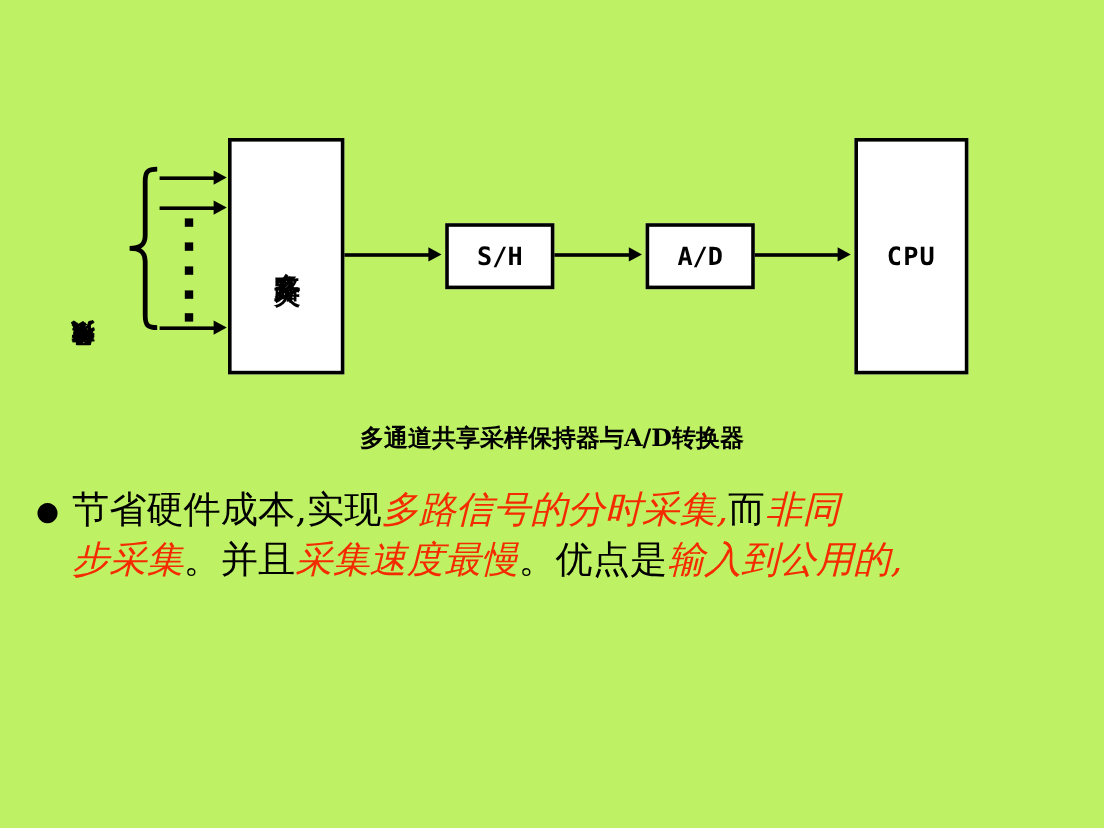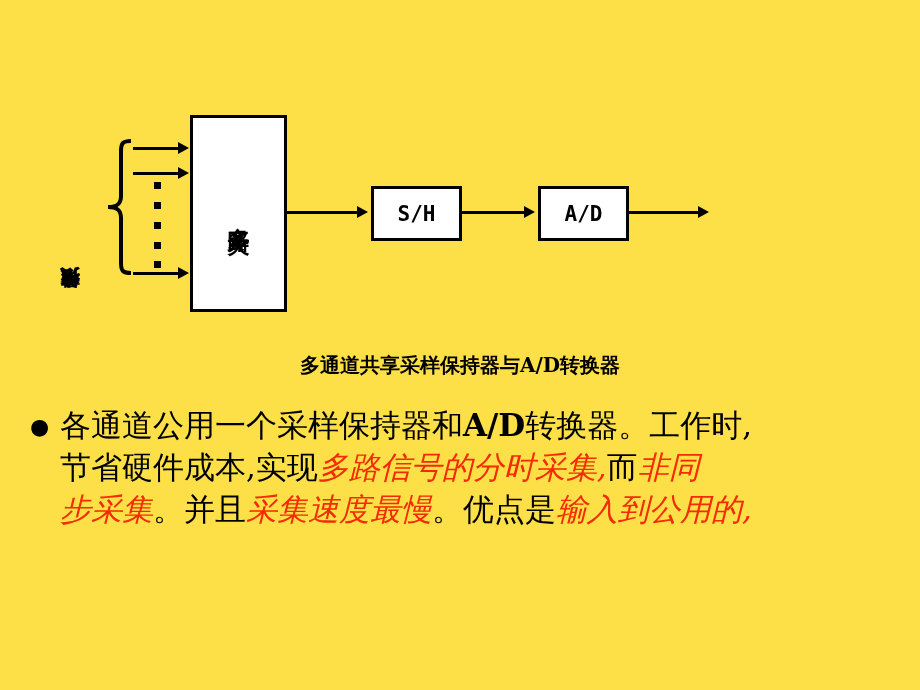--- a/index.html
+++ b/index.html
@@ -14,21 +14,21 @@
     overflow: hidden;
     position: relative;
   }
 
   #slide {
     position: absolute;
     left: 0;
     top: 0;
     width: 920px;
     height: 690px;
-    background: #fde047;
+    background: #bef264;
   }
 
   
   #diagram {
     position: absolute;
     left: 0;
     top: 0;
     width: 920px;
     height: 345px;
   }
@@ -254,33 +254,33 @@
     <div class="arrow-line" style="left:462px; top:211px; width:66px;"></div>
     <div class="arrow-head" style="left:524px; top:206px;"></div>
 
     <div class="blk" id="ad-box">
       <span class="latin-label">A/D</span>
     </div>
 
     <div class="arrow-line" style="left:629px; top:211px; width:72px;"></div>
     <div class="arrow-head" style="left:698px; top:206px;"></div>
 
+    <div class="blk" id="cpu-box">
+      <span id="cpu-label">CPU</span>
+    </div>
 
   </div>
 
   <div id="caption">多通道共享采样保持器与A/D转换器</div>
 
   <div id="body-text">
     <div class="bullet-row">
       <div id="bullet-mark">●</div>
       <div id="para">
 
-        <div class="tline">
-          <span>各通道公用一个采样保持器和</span><span class="bfit">A/D</span><span>转换器。工作时,</span>
-        </div>
 
 
         <div class="tline">
           <span>节省硬件成本,实现</span><span class="hl">多路信号的分时采集,</span><span>而</span><span class="hl">非同</span>
         </div>
 
         <div class="tline">
           <span class="hl">步采集</span><span>。并且</span><span class="hl">采集速度最慢</span><span>。优点是</span><span class="hl">输入到公用的,</span>
         </div>
 

